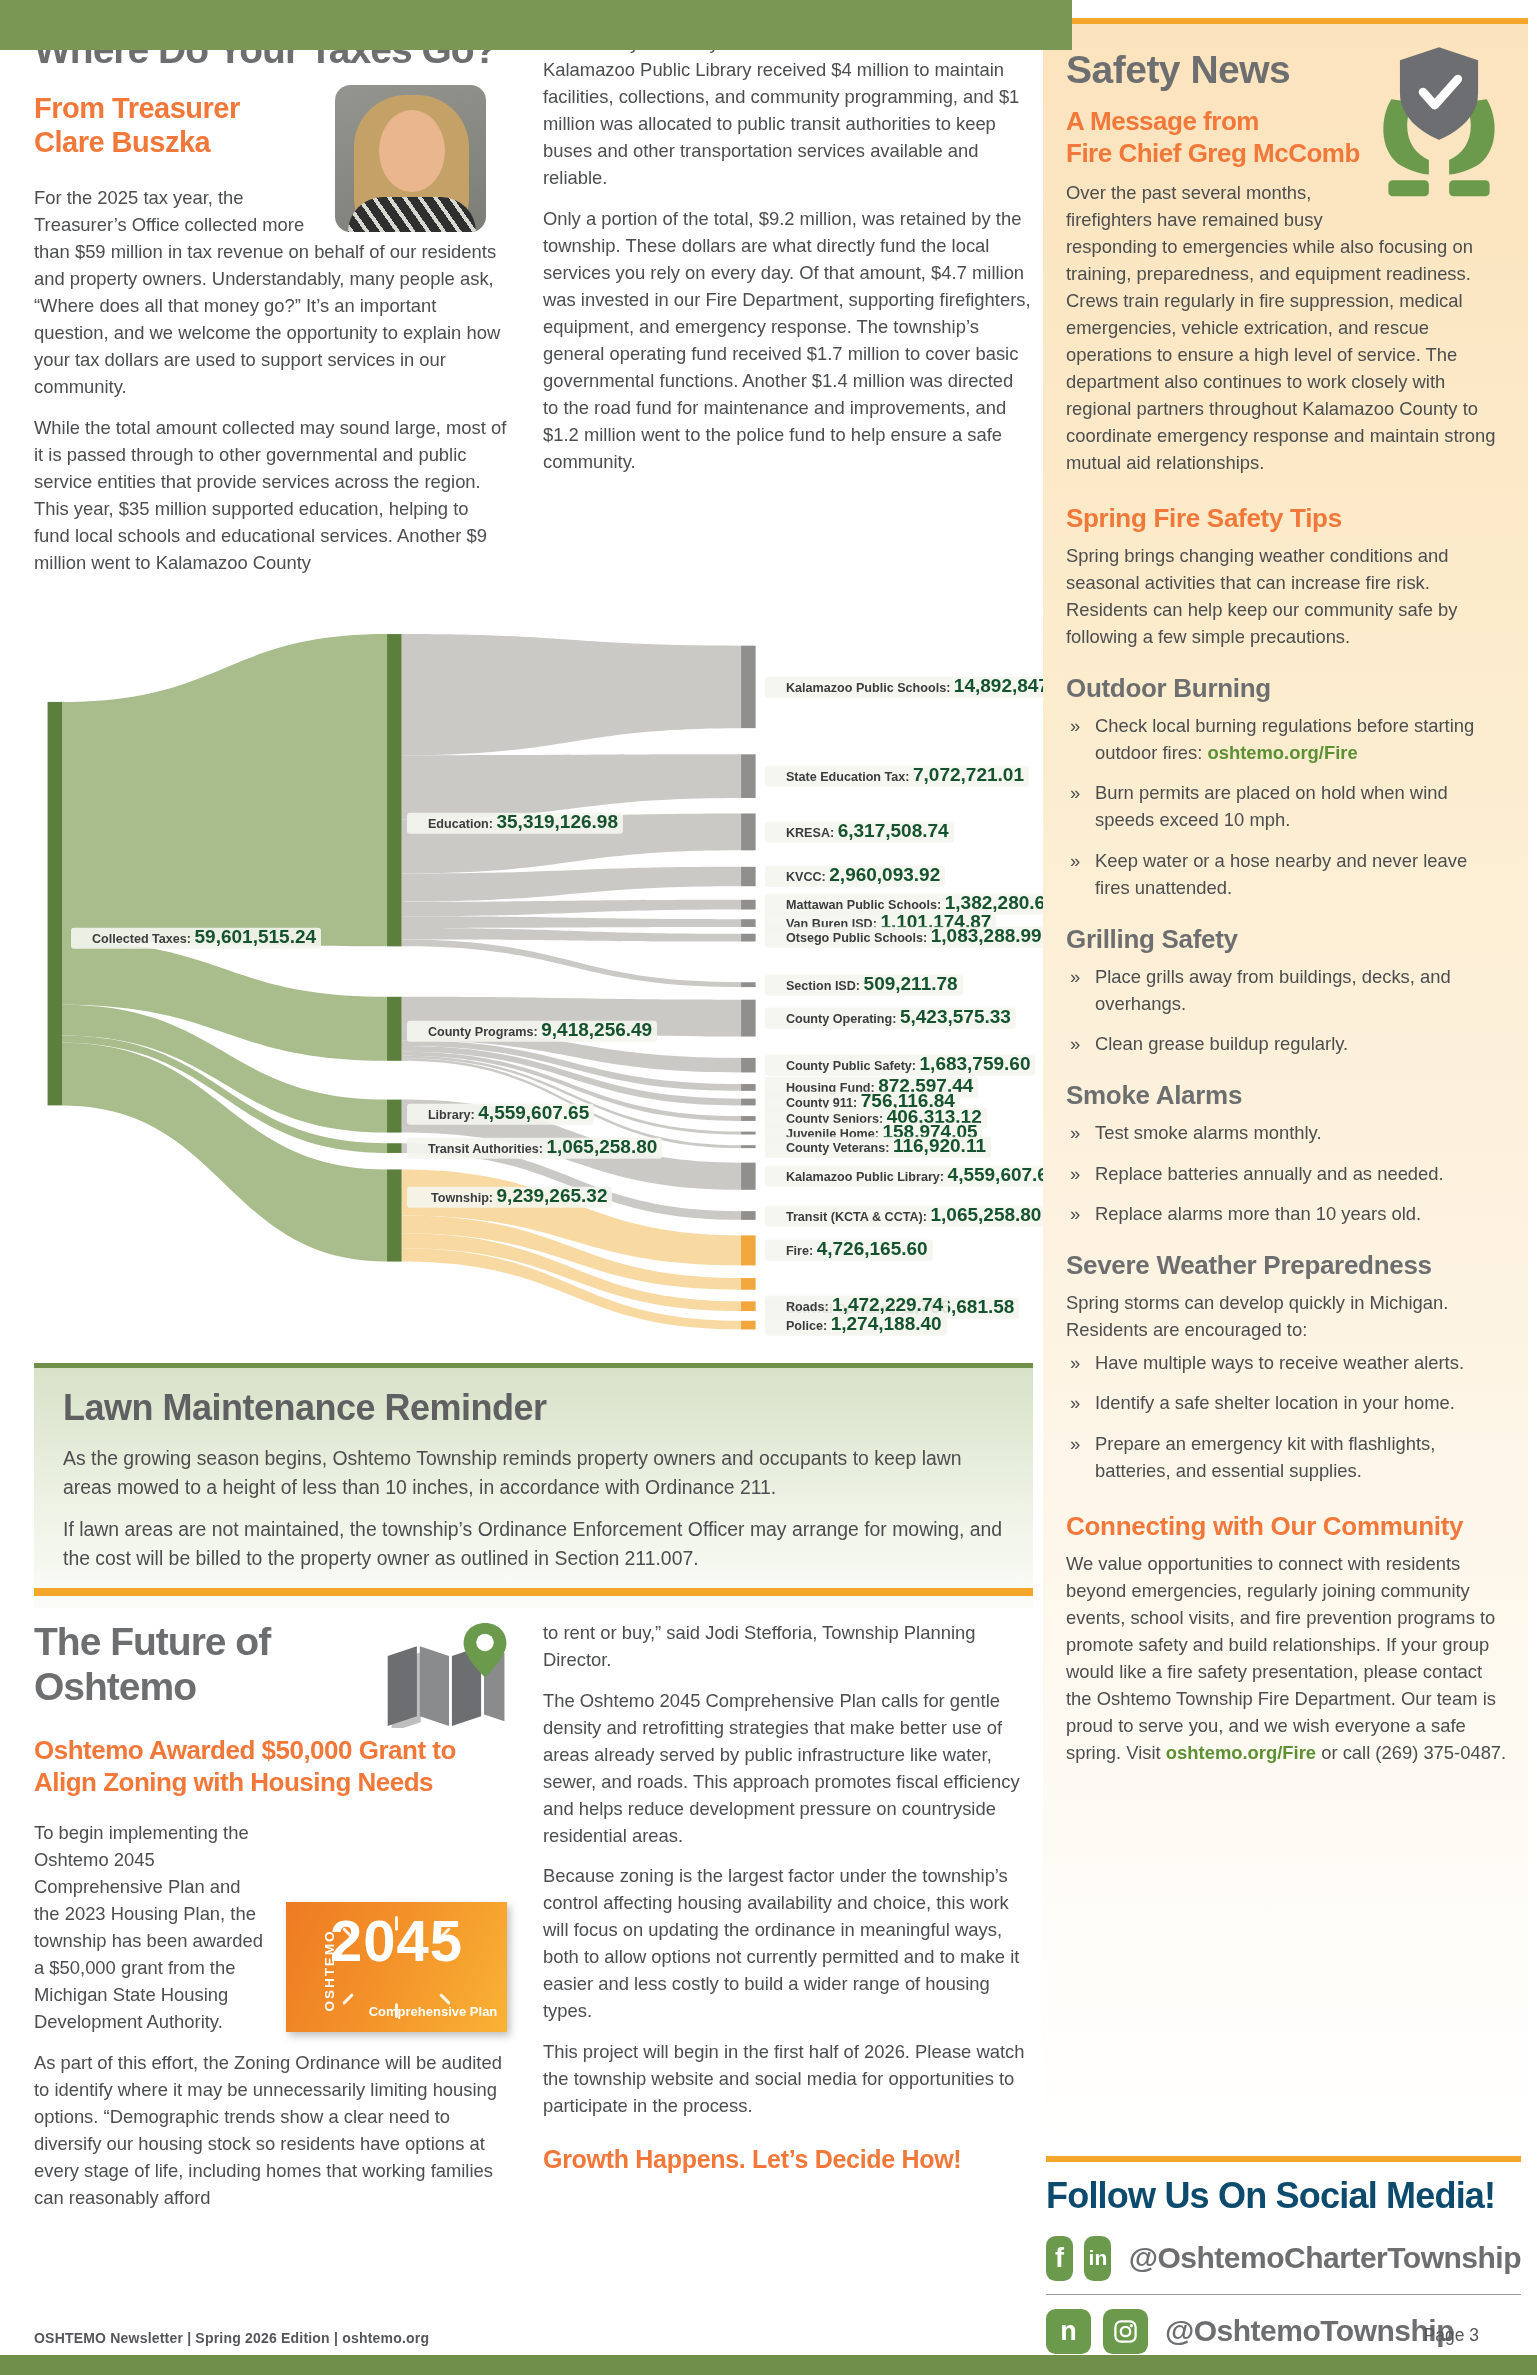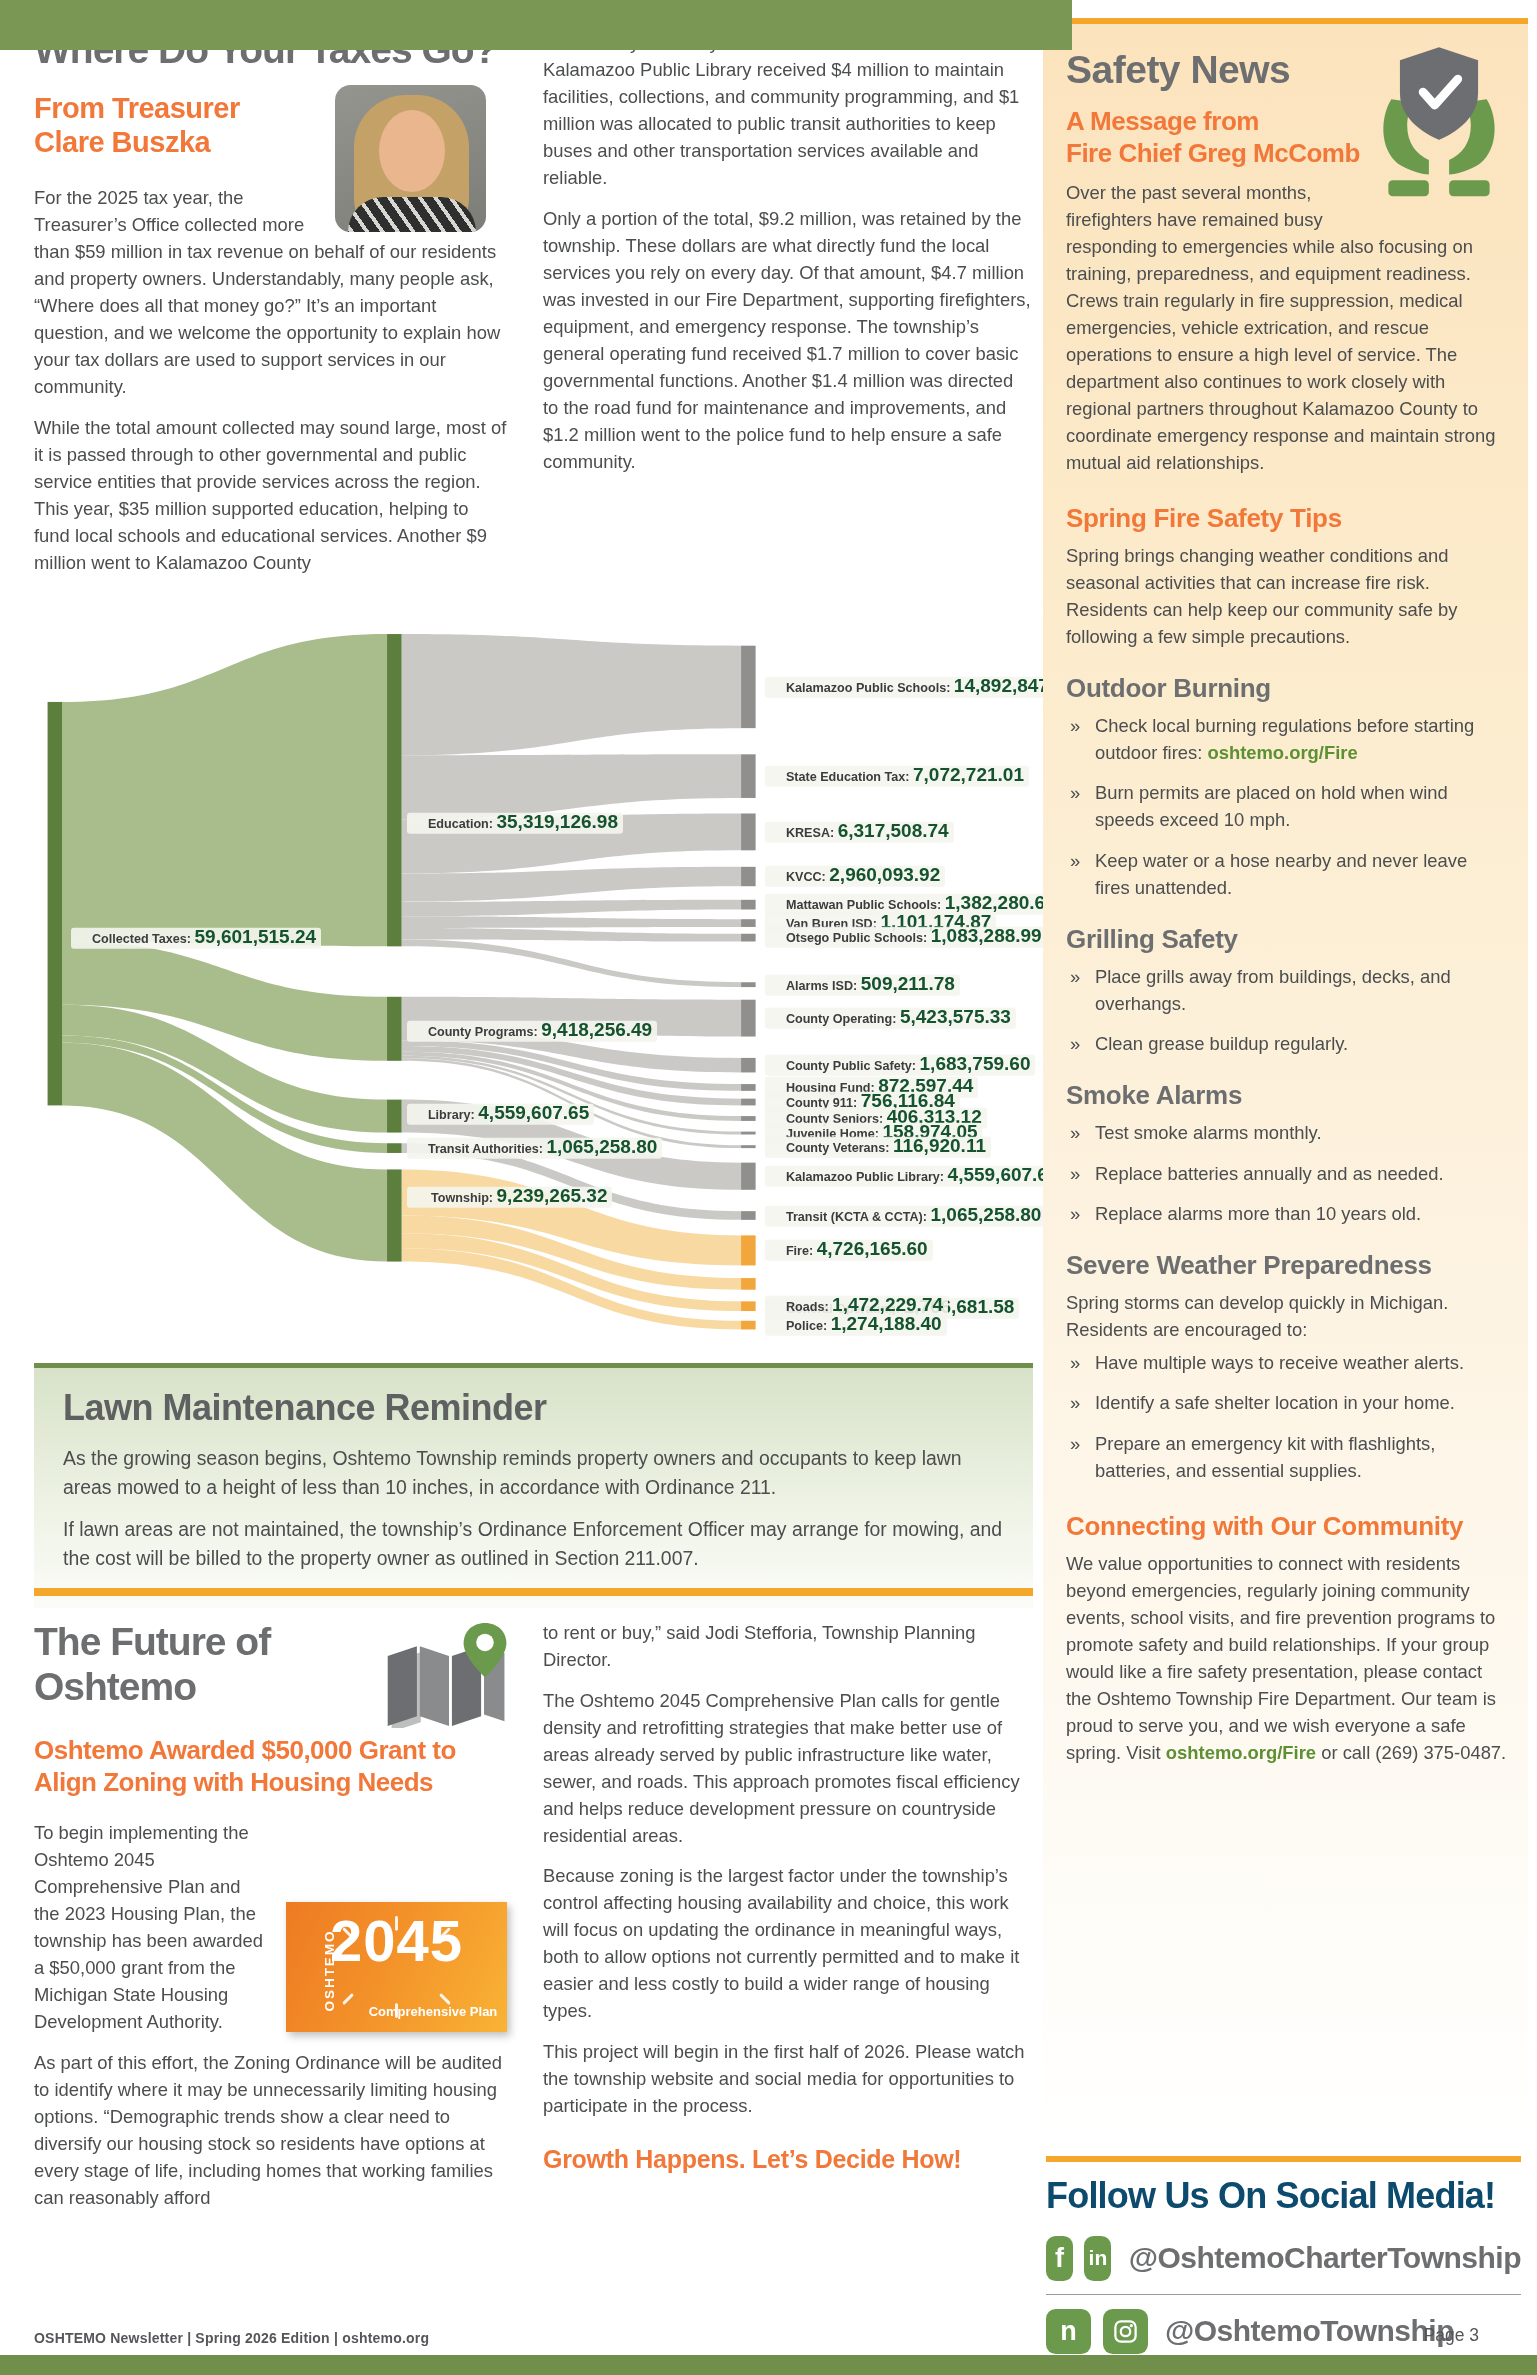--- a/index.html
+++ b/index.html
@@ -170,21 +170,21 @@
       <div class="sk-chip" style="left: 373px; top: 488px;"><span class="sk-name">Library: </span><span class="sk-val">4,559,607.65</span></div>
       <div class="sk-chip" style="left: 373px; top: 522px;"><span class="sk-name">Transit Authorities: </span><span class="sk-val">1,065,258.80</span></div>
       <div class="sk-chip" style="left: 373px; top: 571px; padding-left: 8px;"><span class="sk-name">Township: </span><span class="sk-val">9,239,265.32</span></div>
       <div class="sk-chip" style="left: 731px; top: 61px;"><span class="sk-name">Kalamazoo Public Schools: </span><span class="sk-val">14,892,847.07</span></div>
       <div class="sk-chip" style="left: 731px; top: 150px;"><span class="sk-name">State Education Tax: </span><span class="sk-val">7,072,721.01</span></div>
       <div class="sk-chip" style="left: 731px; top: 206px;"><span class="sk-name">KRESA: </span><span class="sk-val">6,317,508.74</span></div>
       <div class="sk-chip" style="left: 731px; top: 250px;"><span class="sk-name">KVCC: </span><span class="sk-val">2,960,093.92</span></div>
       <div class="sk-chip" style="left: 731px; top: 278px;"><span class="sk-name">Mattawan Public Schools: </span><span class="sk-val">1,382,280.60</span></div>
       <div class="sk-chip" style="left: 731px; top: 297px;"><span class="sk-name">Van Buren ISD: </span><span class="sk-val">1,101,174.87</span></div>
       <div class="sk-chip" style="left: 731px; top: 311px;"><span class="sk-name">Otsego Public Schools: </span><span class="sk-val">1,083,288.99</span></div>
-      <div class="sk-chip" style="left: 731px; top: 359px;"><span class="sk-name">Alarms ISD: </span><span class="sk-val">509,211.78</span></div>
+      <div class="sk-chip" style="left: 731px; top: 359px;"><span class="sk-name">Section ISD: </span><span class="sk-val">509,211.78</span></div>
       <div class="sk-chip" style="left: 731px; top: 392px;"><span class="sk-name">County Operating: </span><span class="sk-val">5,423,575.33</span></div>
       <div class="sk-chip" style="left: 731px; top: 439px;"><span class="sk-name">County Public Safety: </span><span class="sk-val">1,683,759.60</span></div>
       <div class="sk-chip" style="left: 731px; top: 461px;"><span class="sk-name">Housing Fund: </span><span class="sk-val">872,597.44</span></div>
       <div class="sk-chip" style="left: 731px; top: 476px;"><span class="sk-name">County 911: </span><span class="sk-val">756,116.84</span></div>
       <div class="sk-chip" style="left: 731px; top: 492px;"><span class="sk-name">County Seniors: </span><span class="sk-val">406,313.12</span></div>
       <div class="sk-chip" style="left: 731px; top: 507px;"><span class="sk-name">Juvenile Home: </span><span class="sk-val">158,974.05</span></div>
       <div class="sk-chip" style="left: 731px; top: 521px;"><span class="sk-name">County Veterans: </span><span class="sk-val">116,920.11</span></div>
       <div class="sk-chip" style="left: 731px; top: 550px;"><span class="sk-name">Kalamazoo Public Library: </span><span class="sk-val">4,559,607.65</span></div>
       <div class="sk-chip" style="left: 731px; top: 590px;"><span class="sk-name">Transit (KCTA &amp; CCTA): </span><span class="sk-val">1,065,258.80</span></div>
       <div class="sk-chip" style="left: 731px; top: 624px;"><span class="sk-name">Fire: </span><span class="sk-val">4,726,165.60</span></div>

